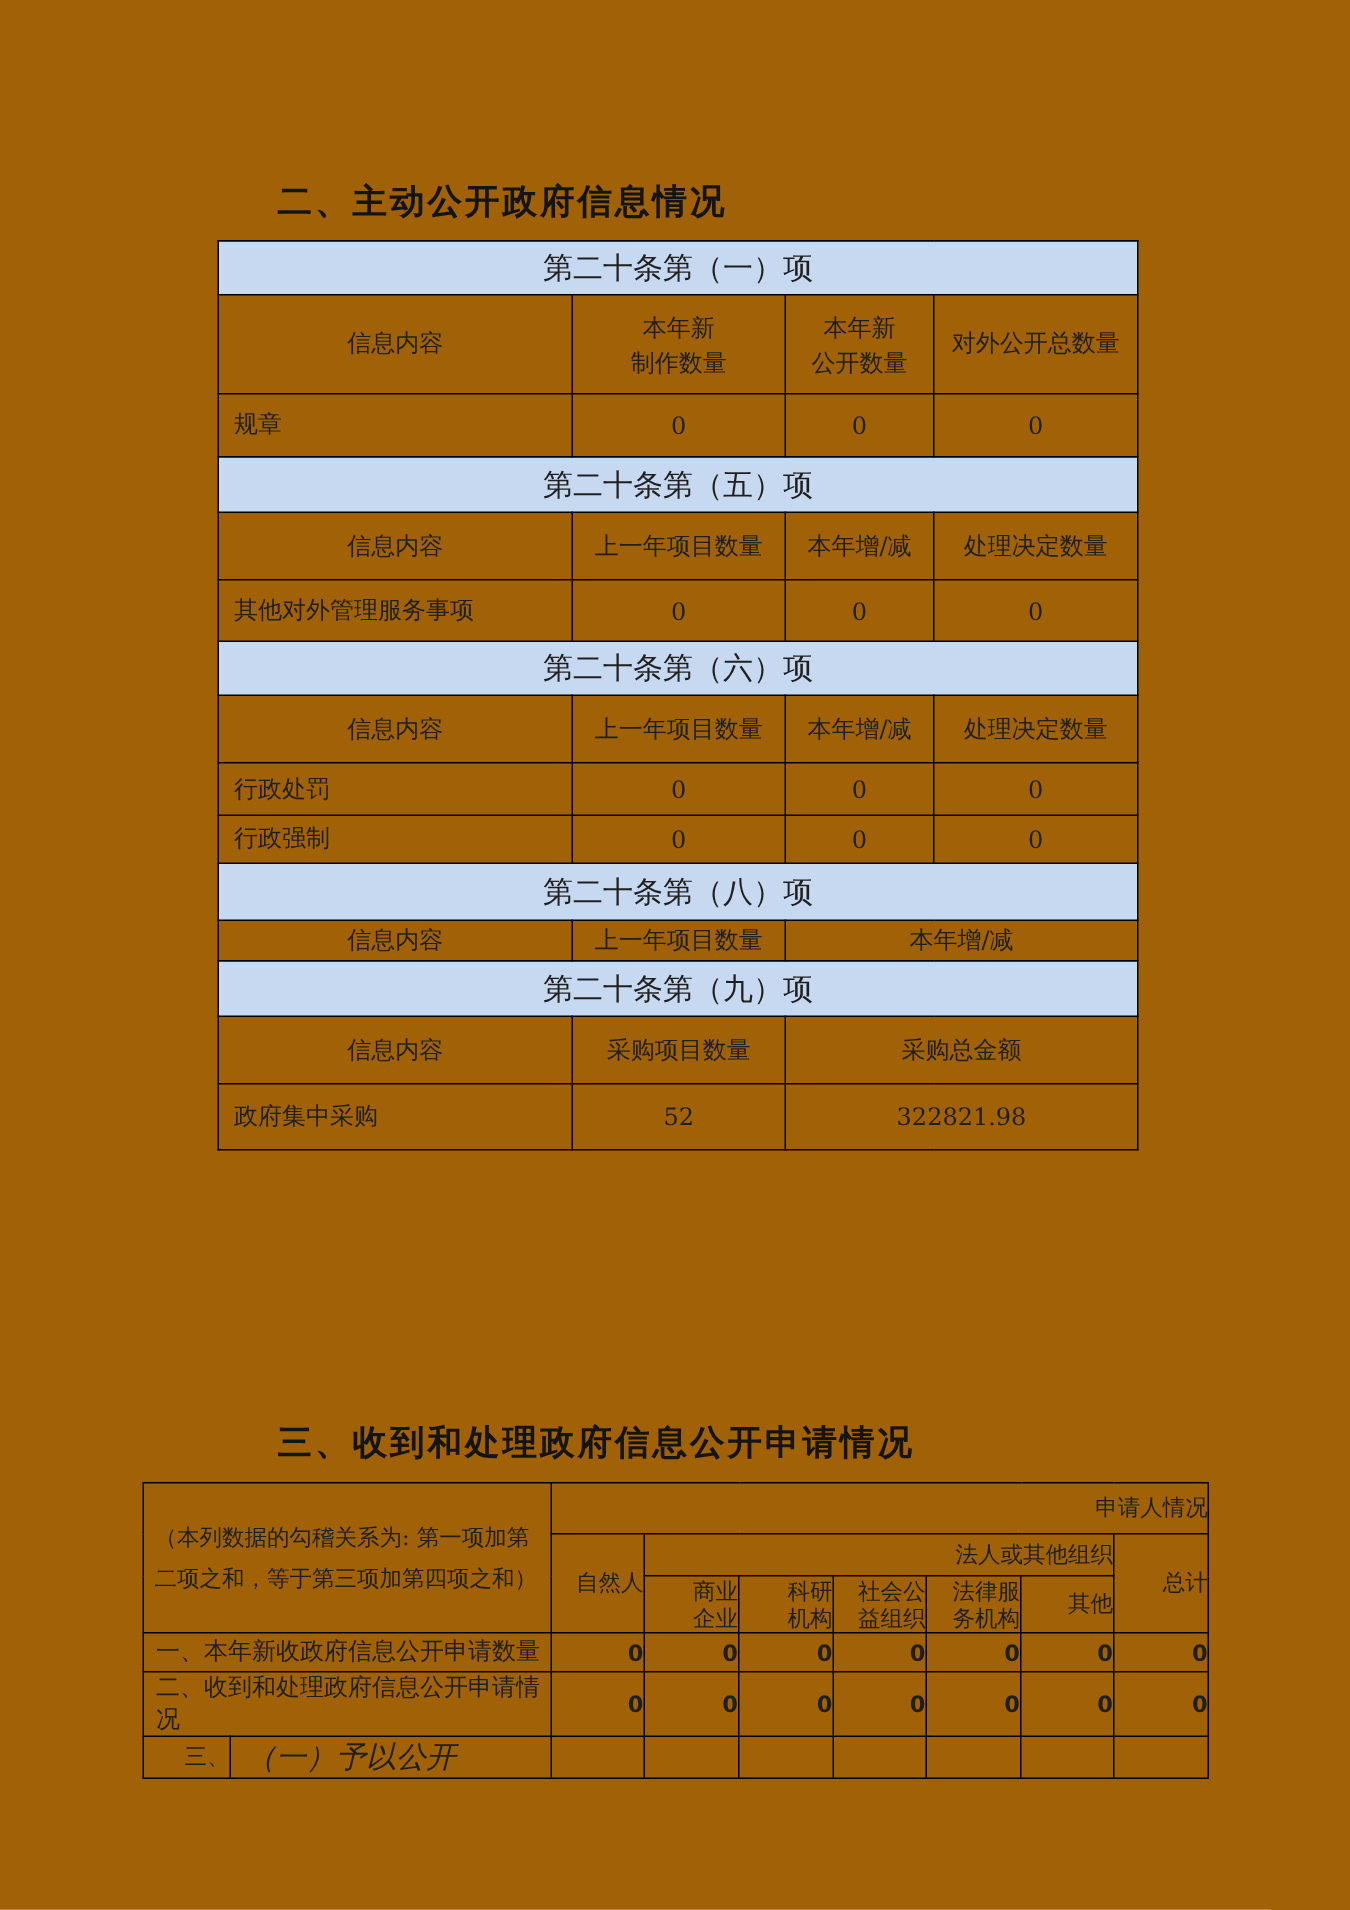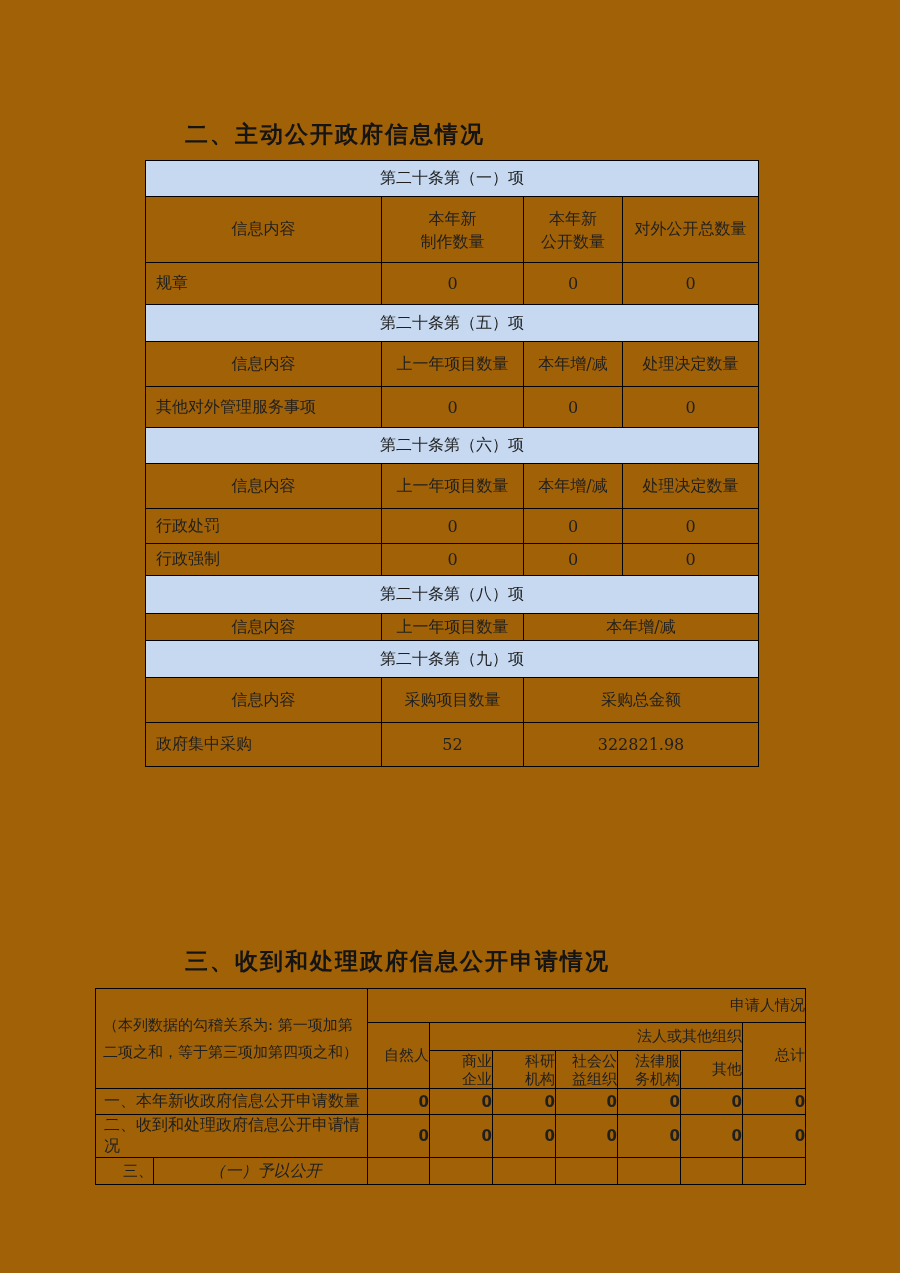--- a/index.html
+++ b/index.html
@@ -24,21 +24,21 @@
 
   table { border-collapse:collapse; table-layout:fixed; position:absolute; }
 
   
   #t1 { left:145px; top:160px; width:613px; font-size:16px; }
   #t1 td {
     border:1.5px solid #000;
     text-align:center; vertical-align:middle;
     padding:0; overflow:hidden;
   }
-  #t1 .sec { background:#c6d9f1; font-size:16px; }
+  #t1 .sec { background:#c6d9f1; font-size:20px; }
   #t1 .lbl { text-align:left; padding-left:10px; }
   .pre { white-space:pre-line; }
   #t1 .pre { line-height:23px; }
 
   
   #t2 { left:95px; top:988px; width:710px; font-size:15px; }
   #t2 td {
     border:1px solid #000;
     text-align:right; vertical-align:middle;
     padding:0; overflow:hidden;
@@ -52,22 +52,22 @@
   #t2 .rowlbl {
     text-align:left; padding-left:8px;
     font-family:"DejaVu Sans","Liberation Sans",sans-serif;
     font-size:16px;
   }
   #t2 .val {
     font-family:"DejaVu Sans","Liberation Sans",sans-serif;
     font-weight:700; font-size:15px;
   }
   #t2 .kai {
-    text-align:center; padding-left:10px;
-    font-style:italic; font-size:16px;
+    text-align:left; padding-left:10px;
+    font-style:italic; font-size:20px;
   }
 </style>
 </head>
 <body>
 
 <div class="page">
 
   <h2 class="title" id="title-2">二、主动公开政府信息情况</h2>
 
   <table id="t1">

